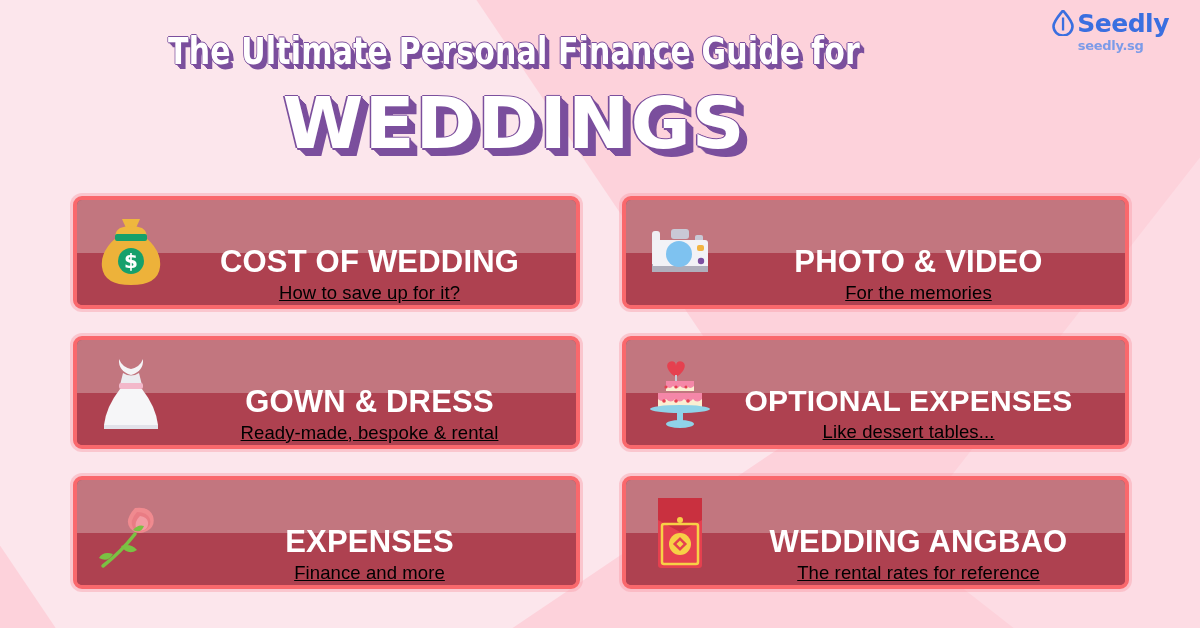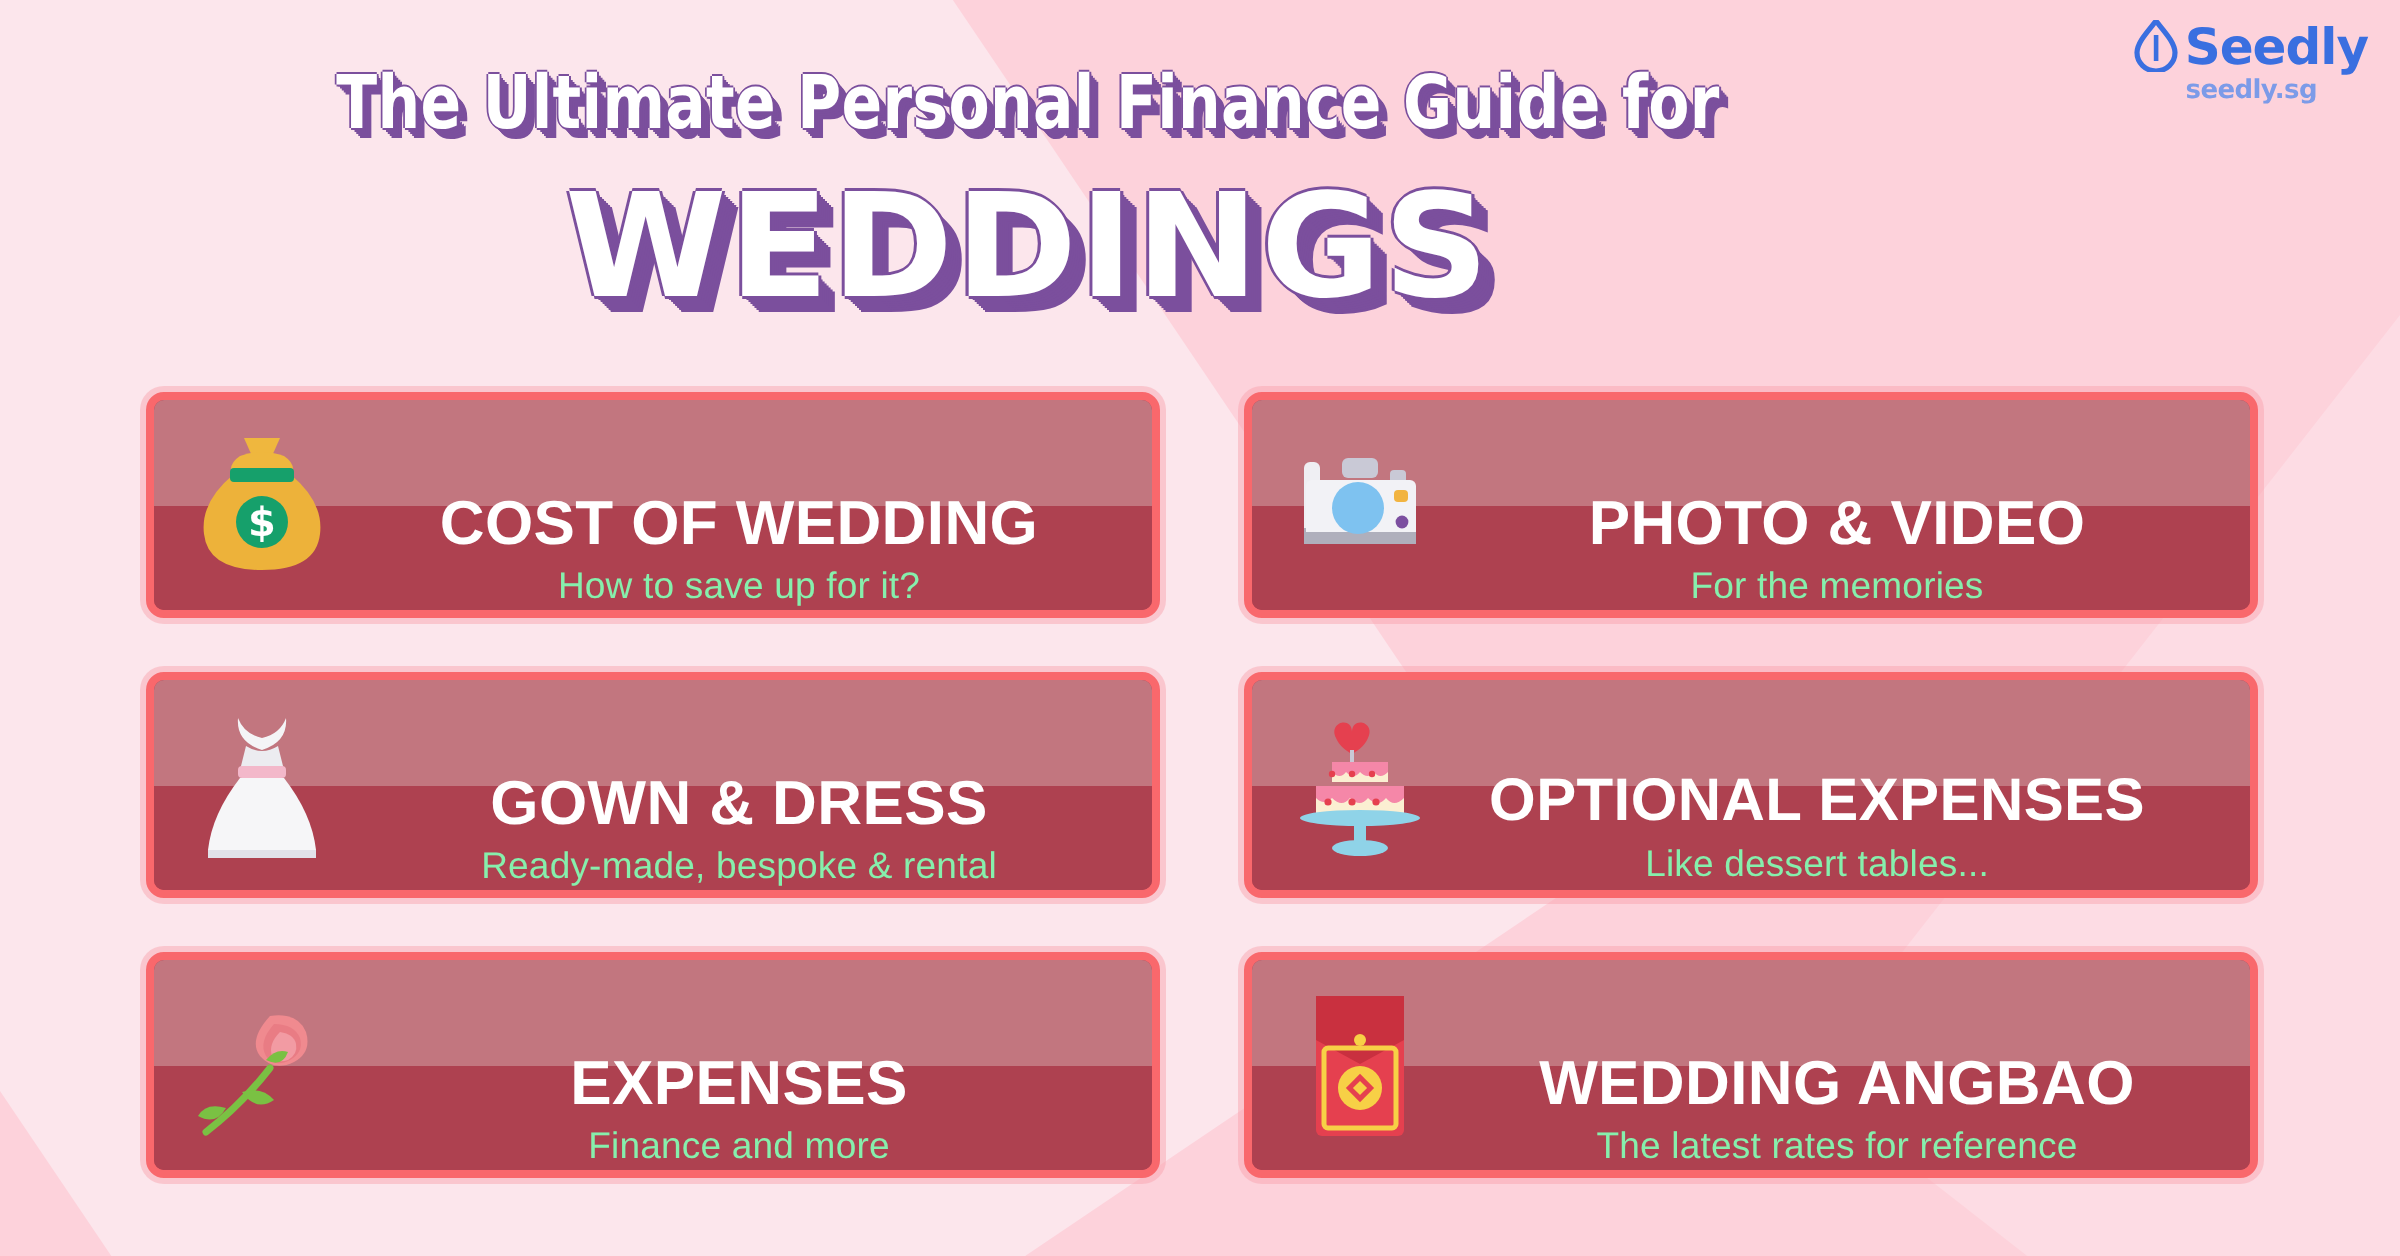--- a/index.html
+++ b/index.html
@@ -17,21 +17,21 @@
   }
   #bg-wash-right {
     position:absolute; right:-300px; bottom:-380px; width:760px; height:760px;
     background:#FDDCE4; transform:rotate(38deg); transform-origin:bottom right;
     pointer-events:none;
   }
   #content { position:relative; width:1200px; height:628px; }
 
   
   #logo {
-    position:absolute; right:16px; top:10px;
+    position:absolute; right:31px; top:10px;
     display:flex; flex-direction:column; align-items:center;
     line-height:1;
   }
   #logo-top { display:flex; align-items:center; gap:3px; }
   #logo-mark { width:22px; height:26px; display:block; }
   #logo-word {
     font-size:25px; font-weight:bold; color:#3A6FE0;
     letter-spacing:-0.5px; font-family:"DejaVu Sans", sans-serif;
   }
   #logo-sub {
@@ -96,22 +96,22 @@
     position:absolute; left:96px; right:10px; top:0; bottom:0; z-index:2;
     display:flex; flex-direction:column; justify-content:center; align-items:center;margin-top:44px;
   }
   .card-title {
     height:56px; display:flex; align-items:center; justify-content:center;
     font-size:31px; font-weight:bold; color:#FFFFFF;
     letter-spacing:0.2px; white-space:nowrap;
   }
   .card-sub {
     height:49px; display:flex; align-items:center; justify-content:center;
-    font-size:18.5px; color:#86efac; font-weight:normal;
-    letter-spacing:0.1px; white-space:nowrap;
+    font-size:18.5px; color:#000000; font-weight:normal;
+    letter-spacing:0.1px; white-space:nowrap;text-decoration:underline;
   }
   .card.wide .card-text { left:76px; }
   .card.wide .card-title { font-size:30px; }
 </style>
 </head>
 <body>
 
 <div id="bg-wash-left"></div>
 <div id="bg-wash-right"></div>
 
@@ -253,18 +253,18 @@
           <path d="M7 4 h44 v22 l-22 12 l-22 -12 z" fill="#C9303F"></path>
           <rect x="11" y="30" width="36" height="40" rx="2" fill="none" stroke="#F7D046" stroke-width="2.5"></rect>
           <circle cx="29" cy="26" r="3" fill="#F7D046"></circle>
           <circle cx="29" cy="50" r="11" fill="#F7D046"></circle>
           <rect x="24" y="45" width="10" height="10" transform="rotate(45 29 50)" fill="#E5404F"></rect>
           <rect x="26.5" y="47.5" width="5" height="5" transform="rotate(45 29 50)" fill="#F7D046"></rect>
         </svg>
       </div>
       <div class="card-text">
         <div class="card-title">WEDDING ANGBAO</div>
-        <div class="card-sub">The latest rates for reference</div>
+        <div class="card-sub">The rental rates for reference</div>
       </div>
     </div>
 
   </div>
 </div>
 
 </body></html>

